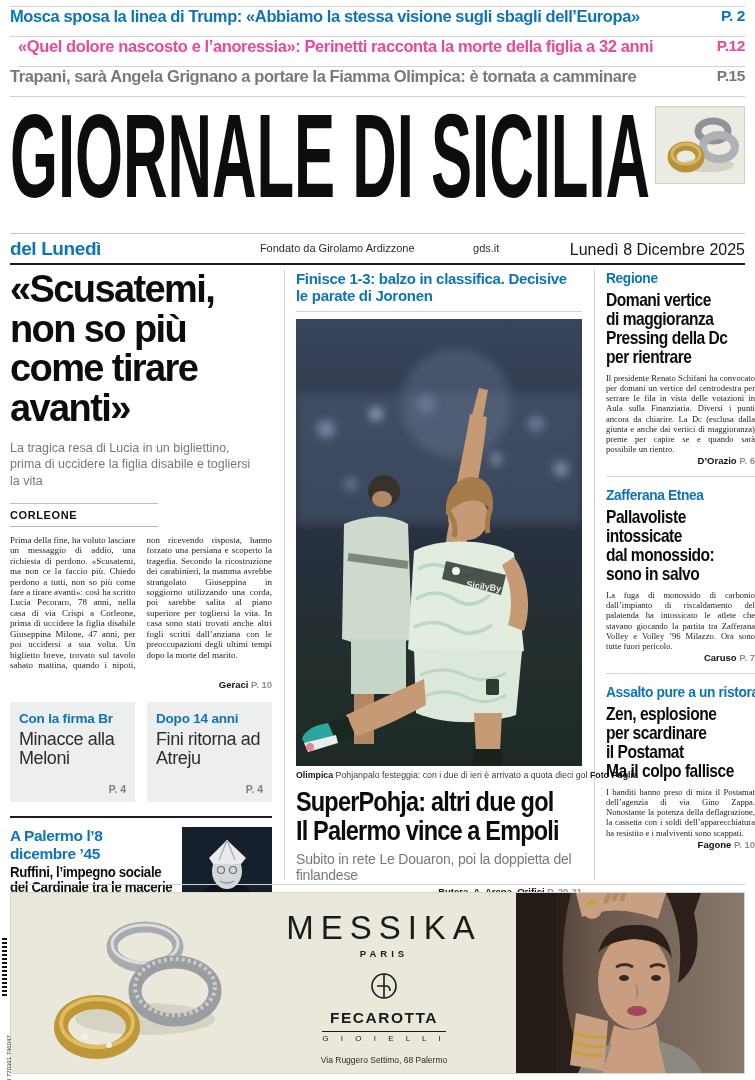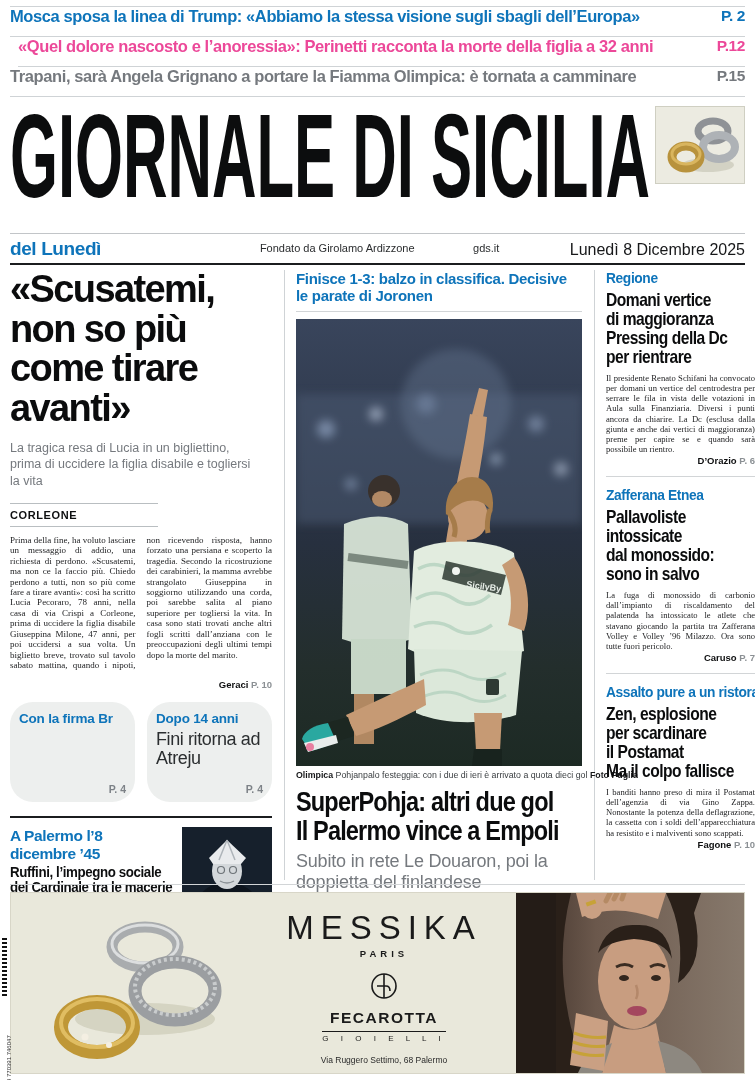--- a/index.html
+++ b/index.html
@@ -50,42 +50,42 @@
   
   .lead-h1{font-size:38px;line-height:1.04;font-weight:bold;letter-spacing:-1.6px;color:#0b0c0d;width:255px;}
   .lead-dek{margin-top:12px;font-size:12.5px;line-height:1.3;color:#75797e;width:250px;}
   .lead-kicker{margin-top:14px;width:148px;border-top:1px solid #b9bec1;border-bottom:1px solid #b9bec1;
                padding:5px 0;font-size:11px;font-weight:bold;letter-spacing:.6px;color:#0e0f10;}
   .lead-body{margin-top:8px;font-size:9px;line-height:1.16;text-align:justify;
              column-count:2;column-gap:11px;color:#1c1d1f;height:142px;}
   .lead-byline{margin-top:2px;}
 
   .boxrow{margin-top:12px;display:flex;gap:12px;}
-  .gbox{width:125px;height:100px;background:#edefee;box-sizing:border-box;padding:9px 9px 7px;position:relative;border-radius:23px;}
+  .gbox{width:125px;height:100px;background:#edefee;box-sizing:border-box;padding:9px 9px 7px;position:relative;}
   .gbox .bk{font-size:13.5px;letter-spacing:-.2px;}
   .gbox .bt{margin-top:4px;font-size:18px;line-height:1.08;color:#2b2e30;letter-spacing:-.4px;}
   .gbox .bp{position:absolute;right:9px;bottom:7px;font-size:10.5px;font-weight:bold;color:#7d8287;}
 
   .ruff-rule{margin-top:14px;border-top:2px solid #1b1d1f;}
   .ruff{margin-top:9px;display:flex;gap:10px;}
   .ruff-txt{width:162px;}
   .ruff .rk{font-size:15.5px;letter-spacing:-.4px;}
   .ruff .rt{font-size:14px;font-weight:bold;line-height:1.12;letter-spacing:-.4px;color:#0e0f10;margin-top:2px;
             transform:scaleX(.95);transform-origin:left top;width:172px;}
   .ruff .rb{margin-top:5px;font-size:8.8px;line-height:1.2;text-align:justify;color:#1c1d1f;}
   .ruff-photo{width:90px;height:80px;flex:0 0 auto;}
 
   
   .c-kick{font-size:15px;letter-spacing:-.3px;padding-bottom:7px;border-bottom:1px solid #d2d5d7;}
   .c-photo{margin-top:7px;width:286px;height:447px;display:block;}
   .c-cap{margin-top:4px;font-size:8.8px;color:#3c4043;white-space:nowrap;}
   .c-cap b{color:#17181a;}
   .c-h{margin-top:7px;font-weight:bold;font-size:28px;line-height:1.04;letter-spacing:-1px;color:#0b0c0d;
        transform:scaleX(.84);transform-origin:left top;white-space:nowrap;}
-  .c-dek{margin-top:6px;font-size:18px;color:#75797e;letter-spacing:-.2px;}
+  .c-dek{margin-top:6px;font-size:14px;color:#75797e;letter-spacing:-.2px;}
   .c-by{margin-top:3px;}
 
   
   .ritem{padding-bottom:10px;border-bottom:1px solid #d2d5d7;margin-bottom:10px;}
   .ritem.last{border-bottom:none;}
   .ritem .rk{font-size:14.5px;letter-spacing:-.4px;white-space:nowrap;transform:scaleX(.95);transform-origin:left top;}
   .rtitle{margin-top:4px;margin-bottom:7px;font-weight:bold;color:#0b0c0d;font-size:19px;line-height:1.0;
           letter-spacing:-.6px;transform:scaleX(.82);transform-origin:left top;width:182px;}
   .rtitle span{display:block;white-space:nowrap;}
   .ritem .rb{font-size:8.6px;line-height:1.18;text-align:justify;color:#1c1d1f;}
@@ -167,20 +167,21 @@
       <div class="lead-kicker">CORLEONE</div>
       <div class="lead-body serif">Prima della fine, ha voluto lasciare un messaggio di addio, una richiesta di perdono. «Scusatemi, ma non ce la faccio più. Chiedo perdono a tutti, non so più come fare a tirare avanti»: così ha scritto Lucia Pecoraro, 78 anni, nella casa di via Crispi a Corleone, prima di uccidere la figlia disabile Giuseppina Milone, 47 anni, per poi uccidersi a sua volta. Un biglietto breve, trovato sul tavolo sabato mattina, quando i nipoti, non ricevendo risposta, hanno forzato una persiana e scoperto la tragedia. Secondo la ricostruzione dei carabinieri, la mamma avrebbe strangolato Giuseppina in soggiorno utilizzando una corda, poi sarebbe salita al piano superiore per togliersi la vita. In casa sono stati trovati anche altri fogli scritti dall’anziana con le preoccupazioni degli ultimi tempi dopo la morte del marito.</div>
       <div class="byline lead-byline">
         <span>Geraci</span>
         <span class="pg">P. 10</span>
       </div>
 
       <div class="boxrow">
         <div class="gbox">
           <div class="bk kick">Con la firma Br</div>
+          <div class="bt">Minacce alla Meloni</div>
           <div class="bp">P. 4</div>
         </div>
         <div class="gbox">
           <div class="bk kick">Dopo 14 anni</div>
           <div class="bt">Fini ritorna ad Atreju</div>
           <div class="bp">P. 4</div>
         </div>
       </div>
 
       <div class="ruff-rule"></div>

